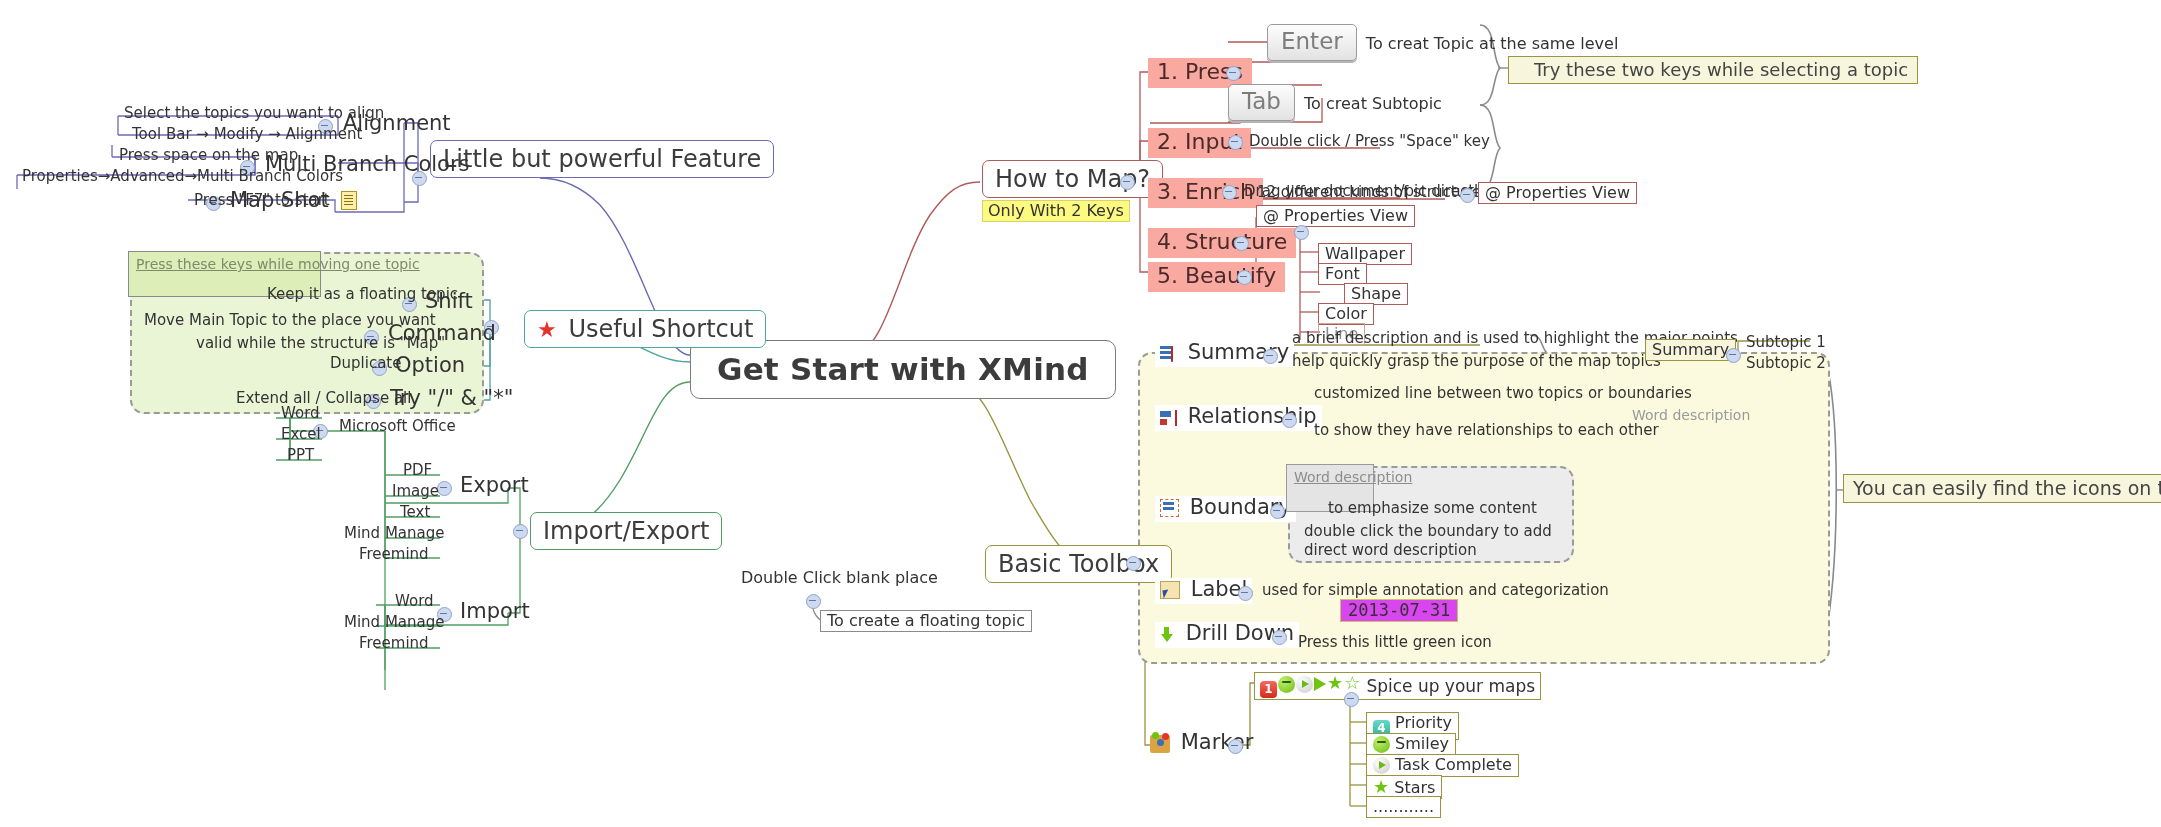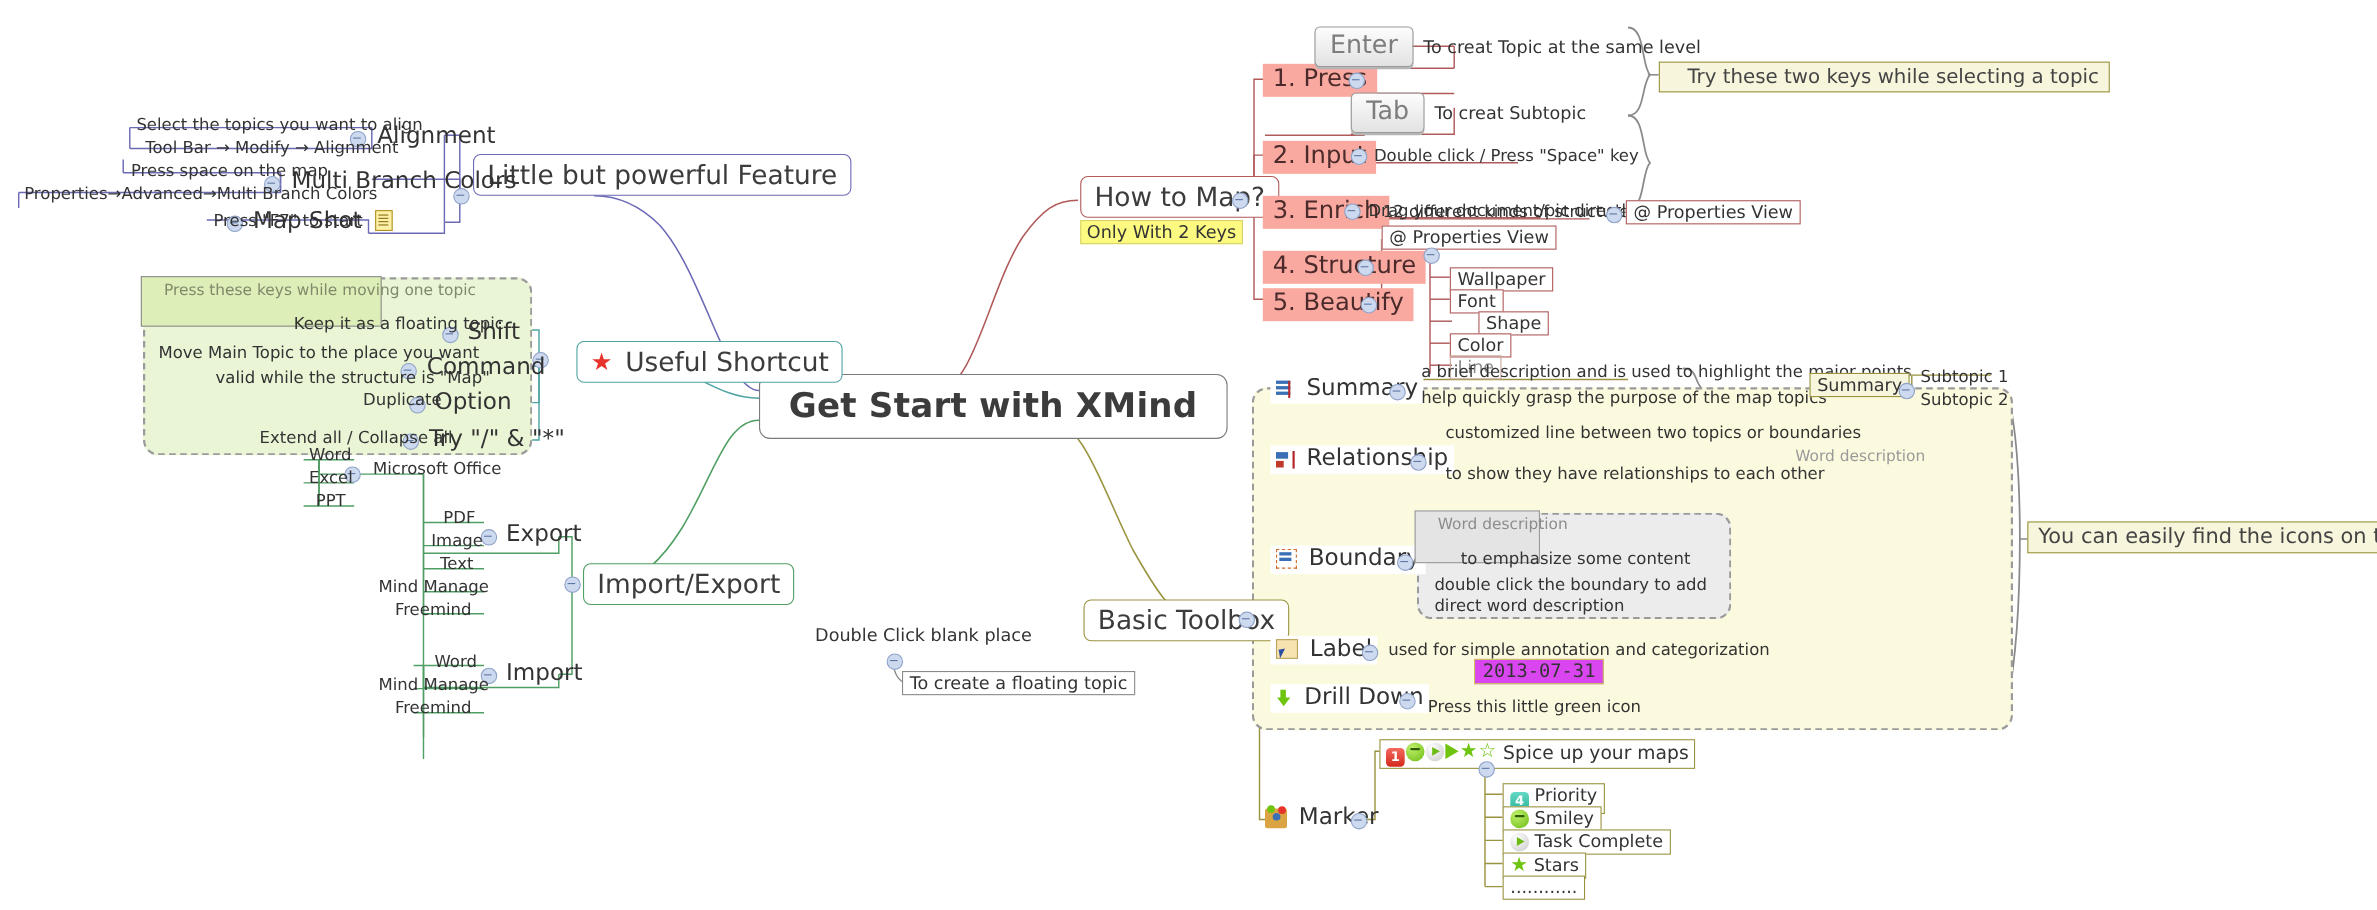--- a/index.html
+++ b/index.html
@@ -45,21 +45,21 @@
     display:inline-block;border:1px solid #9a9a9a;border-radius:5px;
     background:linear-gradient(#fdfdfd,#e2e2e2);
     color:#7d7d7d;font-size:23px;padding:5px 13px 7px 13px;
     box-shadow:0 2px 0 #b5b5b5;
   }
 
   
   .callout{border:1px solid #9a9440;background:#f7f5dc;color:#444;font-size:18px;padding:4px 9px;}
   .hilite{background:#fcfa80;color:#333;font-size:16px;padding:2px 5px;border:1px solid #d8d26a;}
   .hilite2{background:#d946ef;color:#333;font-size:17px;padding:2px 7px;border:1px solid #c9c45d;font-family:"DejaVu Sans Mono","Liberation Mono",monospace;}
-  .wordlabel{background:#e4e4e4;border:1px solid #9a9a9a;color:#8d8d8d;font-size:14px;padding:5px 20px;}
+  .wordlabel{background:#e4e4e4;border:1px solid #9a9a9a;color:#8d8d8d;font-size:14px;padding:5px 7px;text-decoration:underline;}
   .wordlabel.green{background:#ddeeb8;border-color:#8a8a8a;color:#7e8a6a;}
   .worddesc{color:#9a9a9a;font-size:14px;}
 
   
   .boundary{position:absolute;border:2px dashed #9a9a9a;border-radius:14px;}
   .boundary.green{background:#eaf5d6;}
   .boundary.cream{background:#fbfade;}
   .boundary.grey{background:#ececec;}
 
   
@@ -379,21 +379,21 @@
     <div class="main red">How to Map?</div>
     <div class="hilite" style="display:inline-block;margin-top:2px;">Only With 2 Keys</div>
   </div>
   <div class="bub" style="left:1120px;top:175px;"></div>
 
   <div class="node" style="left:1148px;top:58px;">
     <div class="step">1. Press</div>
   </div>
   <div class="bub" style="left:1226px;top:66px;"></div>
 
-  <div class="node" style="left:1172px;top:24px;padding-left:23px;">
+  <div class="node" style="left:1244px;top:24px;padding-left:23px;">
     <span class="keycap">Enter</span>
     <span class="subsmall" style="font-size: 16px; border-bottom: 1px solid rgba(0, 0, 0, 0);">To creat Topic at the same level</span>
   </div>
   <div class="node" style="left:1228px;top:84px;">
     <span class="keycap">Tab</span>
     <span class="subsmall" style="font-size: 16px; border-bottom: 1px solid rgba(0, 0, 0, 0);">To creat Subtopic</span>
   </div>
 
   <div class="node callout" style="left:1508px;top:56px;padding-left:25px;">Try these two keys while selecting a topic</div>
 

